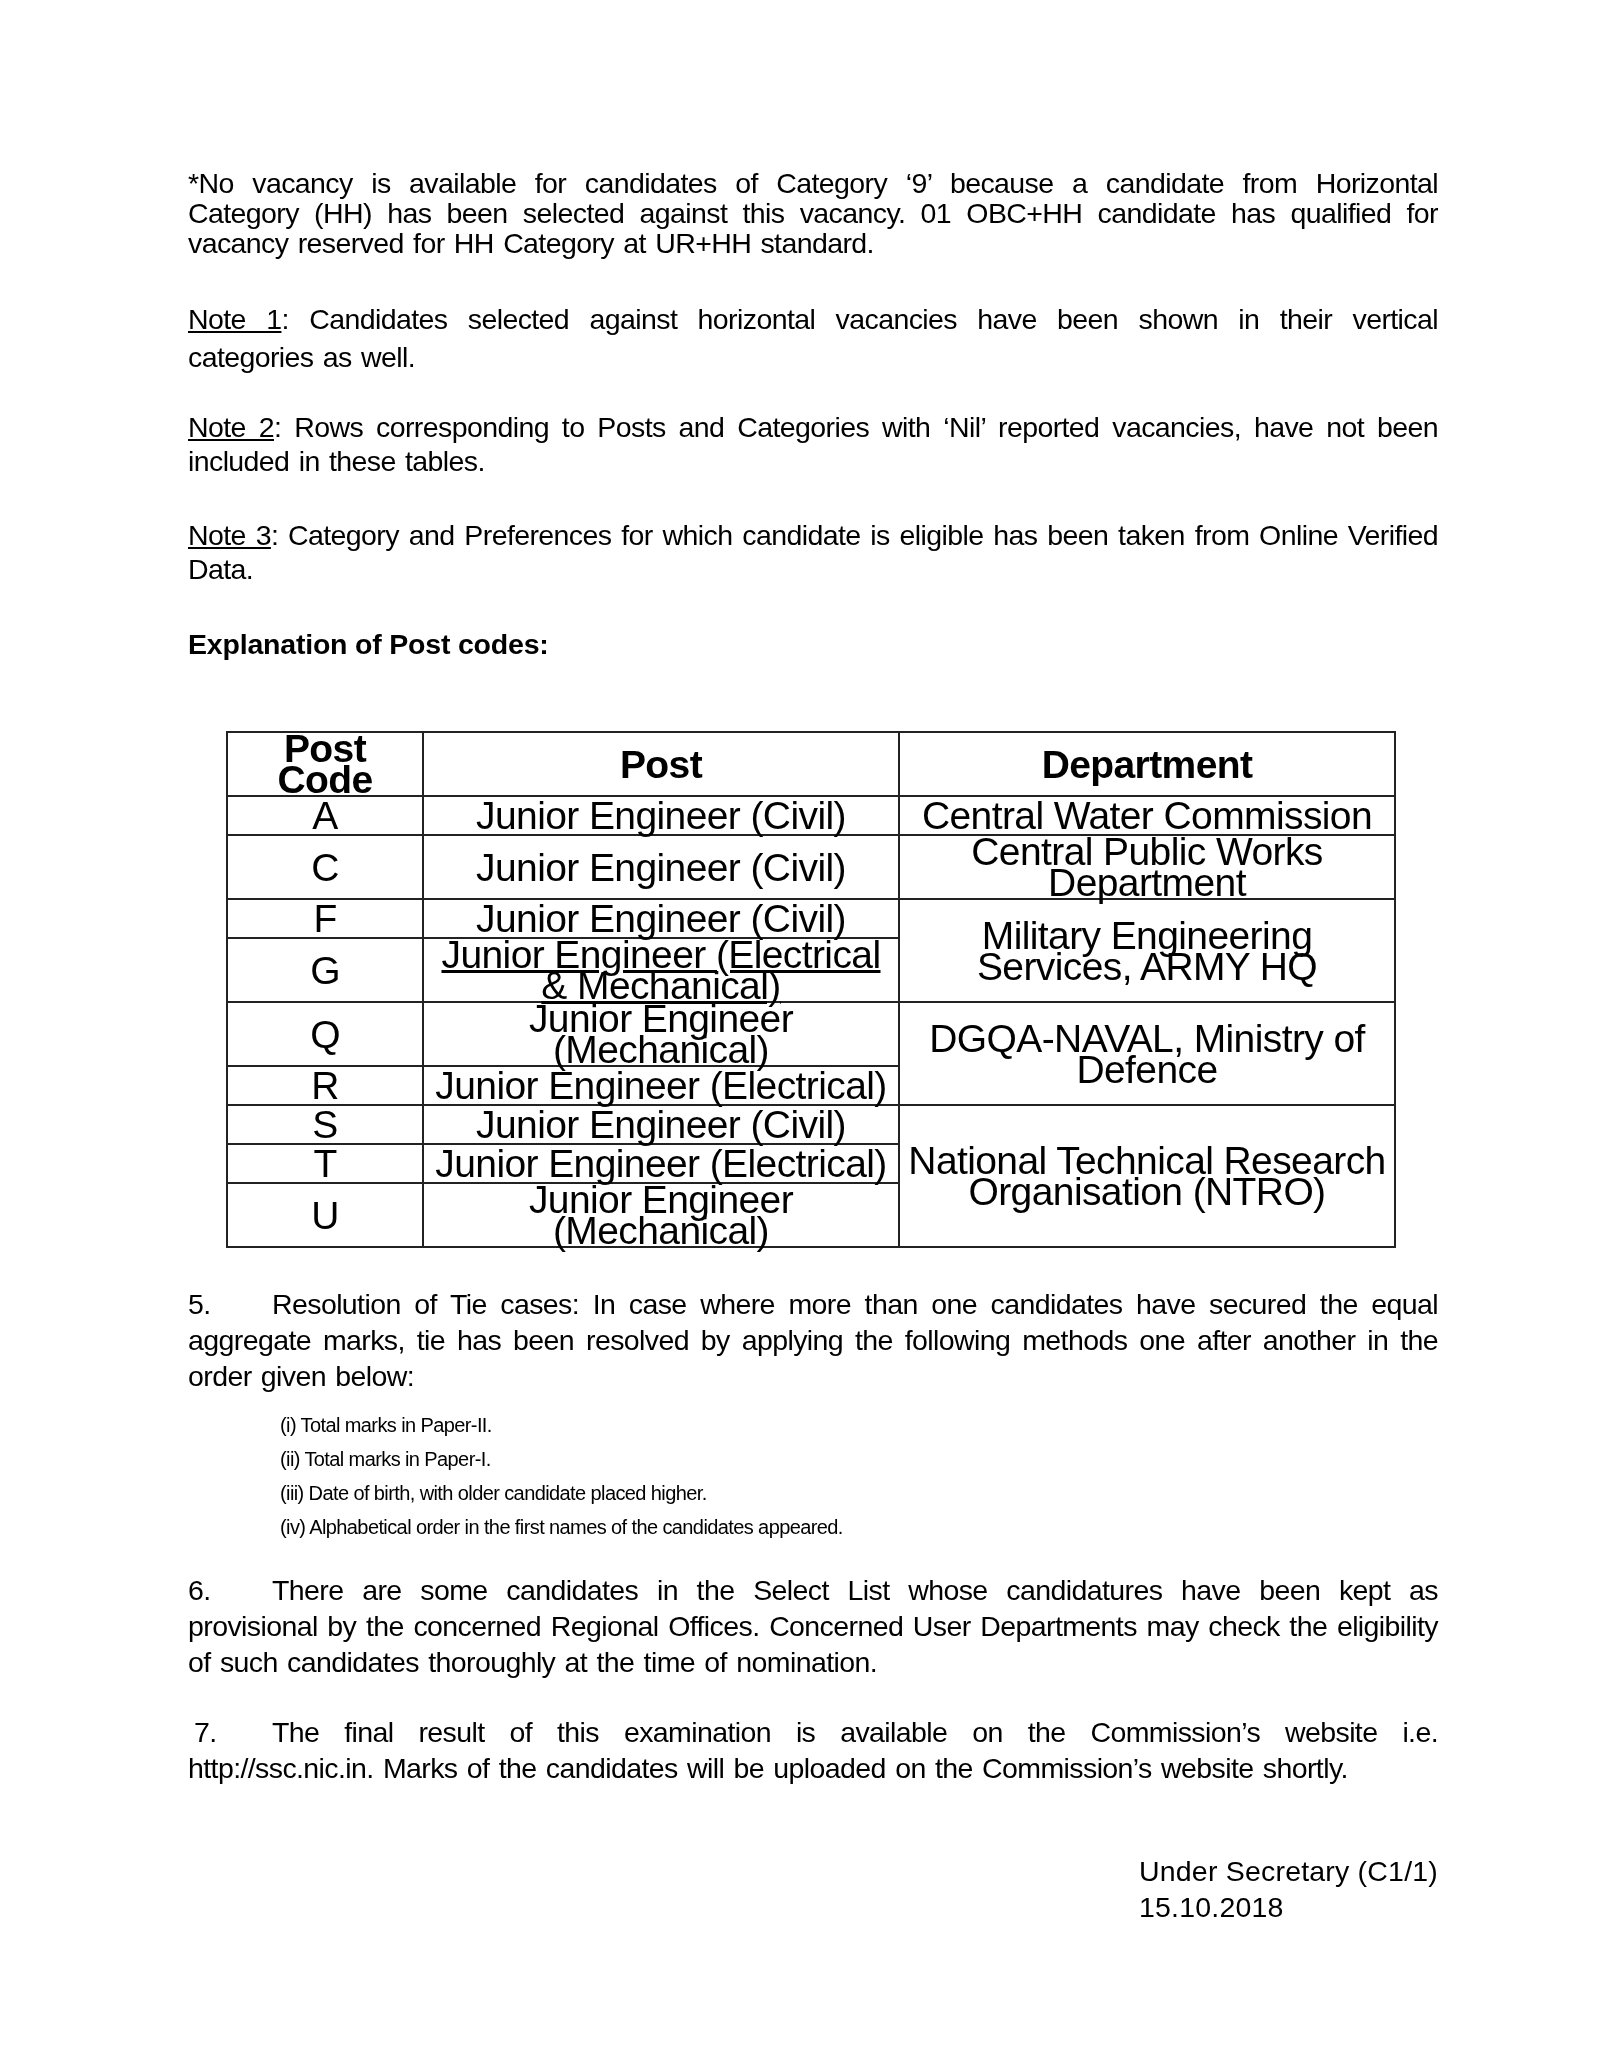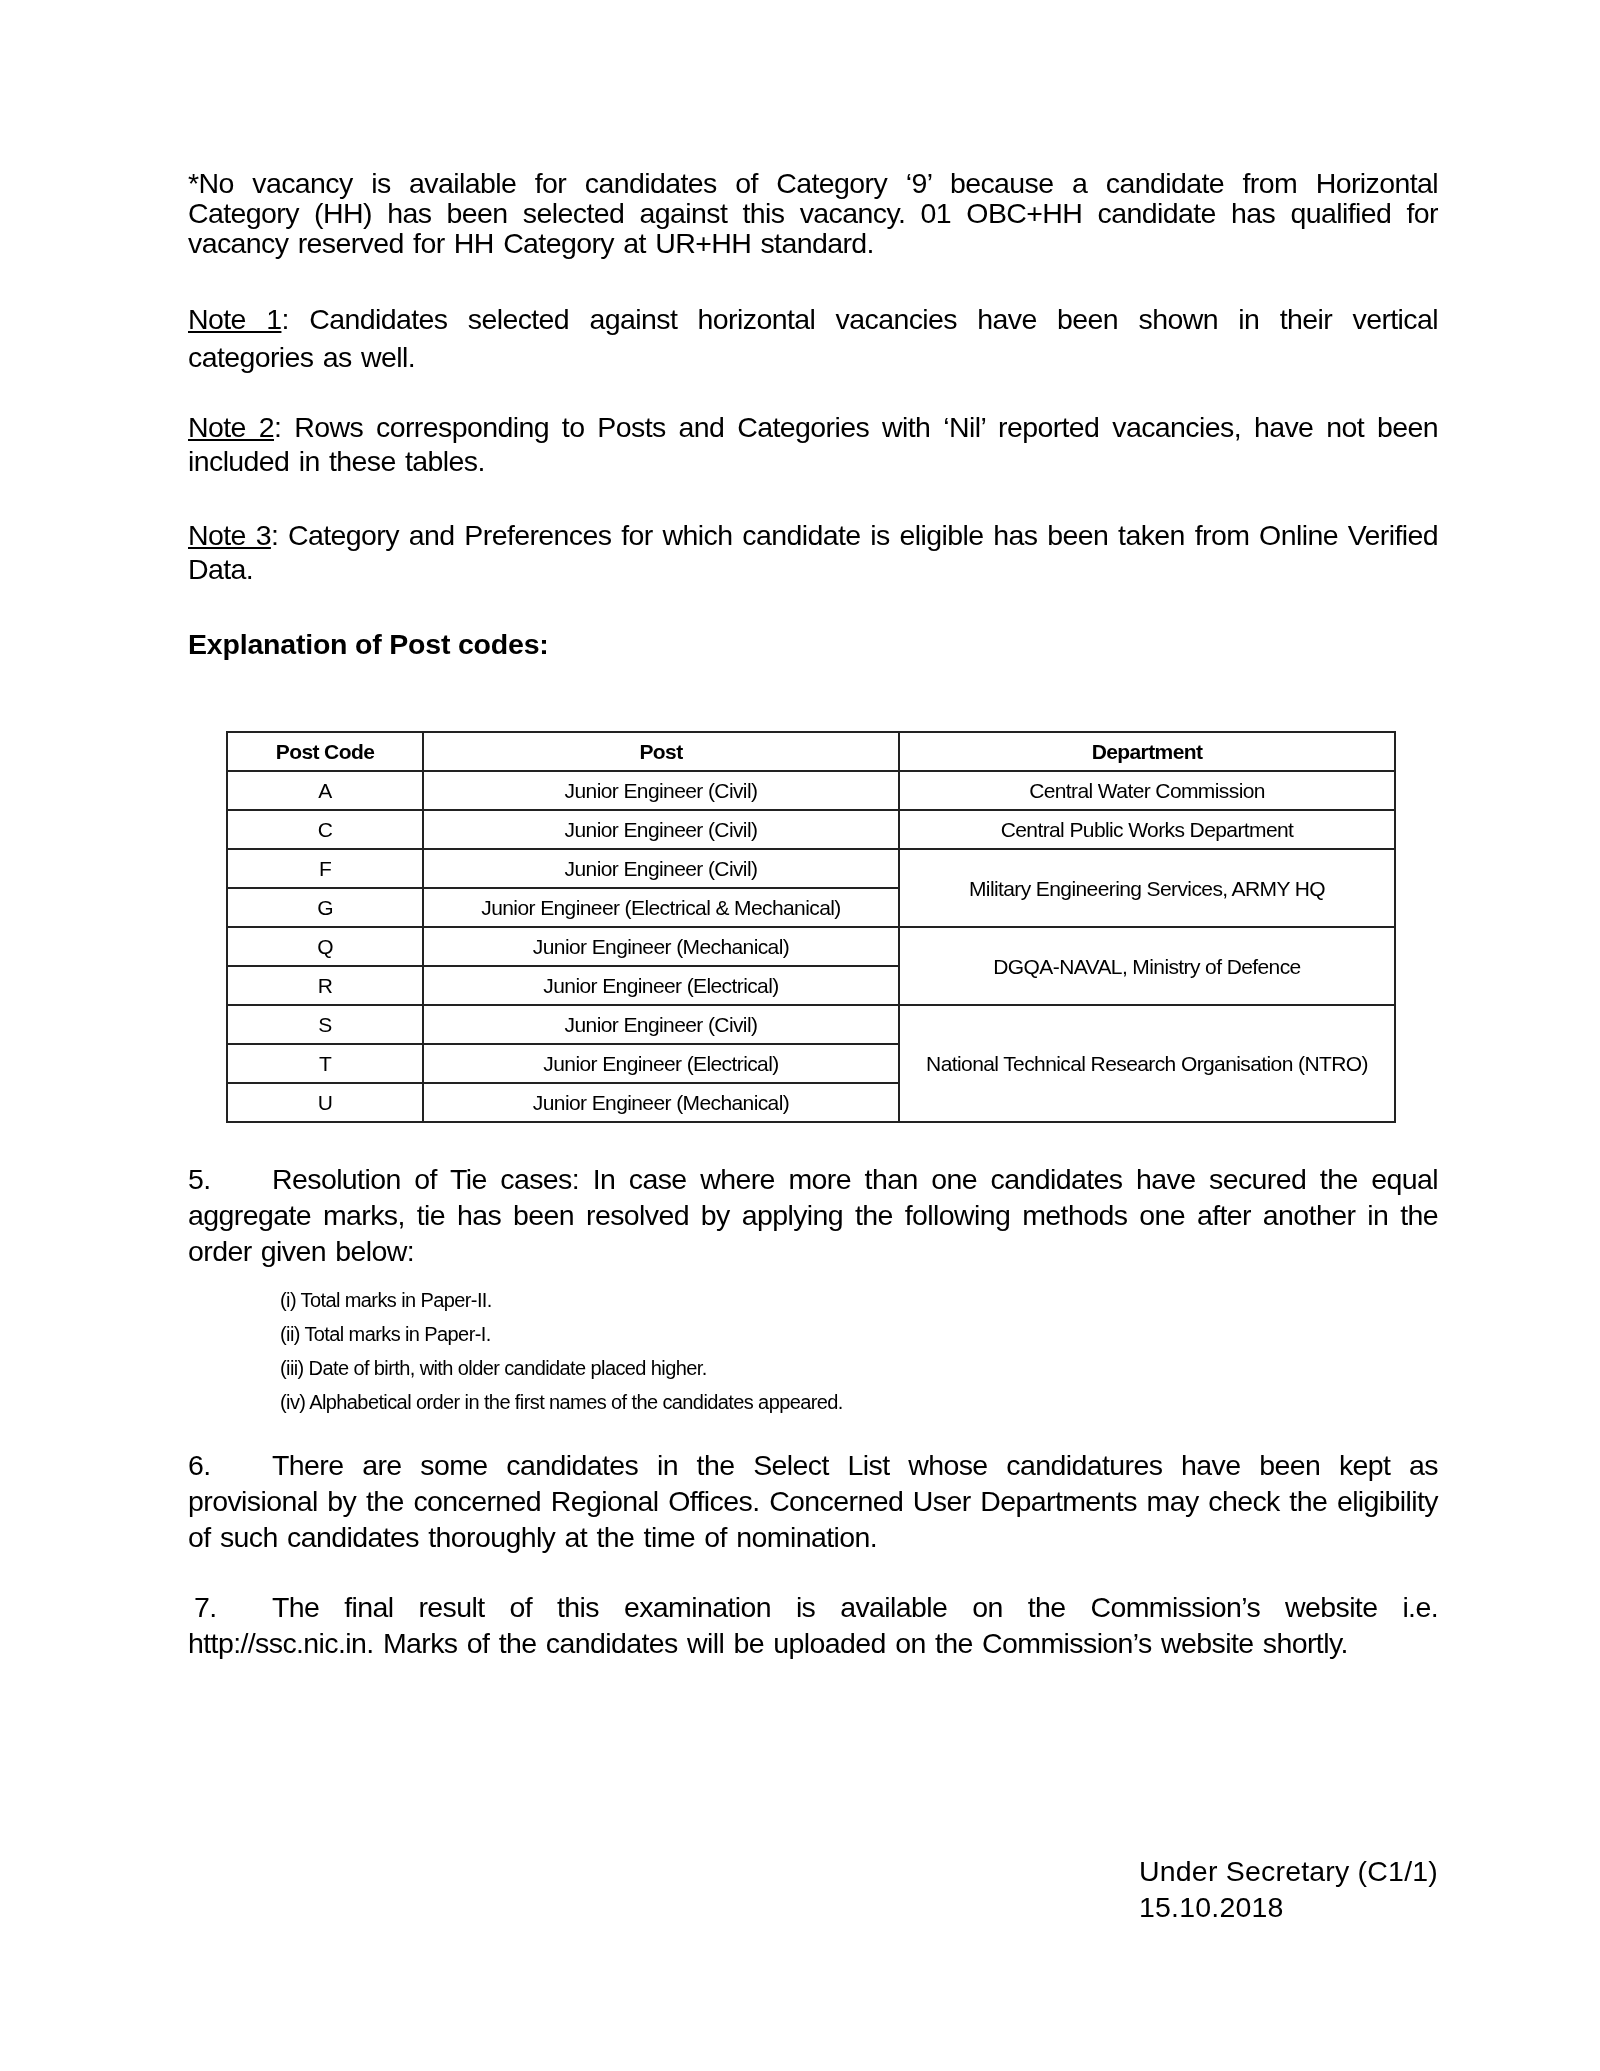--- a/index.html
+++ b/index.html
@@ -43,40 +43,40 @@
       margin: 0 0 70px 0;
       letter-spacing: -0.2px;
     }
     .heading .u { text-decoration-thickness: 3px; text-underline-offset: 4px; }
 
     table.codes {
       position: relative;
       left: 38px;
       width: 1170px;
       border-collapse: collapse;
-      font-size: 21px;
+      font-size: 39px;
       letter-spacing: -0.6px;
       margin-bottom: 38px;
     }
     table.codes th, table.codes td {
       border: 2px solid #222;
       text-align: center;
       vertical-align: middle;
       padding: 0 4px;
       line-height: 31px;
     }
     table.codes th {
       font-weight: bold;
       height: 37px;
     }
     table.codes td { height: 37px; }
     .col-code { width: 186px; }
     .col-post { width: 466px; }
     td.tall-code { vertical-align: bottom; padding-bottom: 2px; }
-    td.tall-post { height: 68px; }
+    td.tall-post { height: 68px; text-decoration: underline; }
     td.row-small { height: 34px; }
 
     .numbered {
       font-size: 28.5px;
       line-height: 36px;
       text-align: justify;
       letter-spacing: -0.6px;
       word-spacing: 2px;
       margin: 0;
     }

